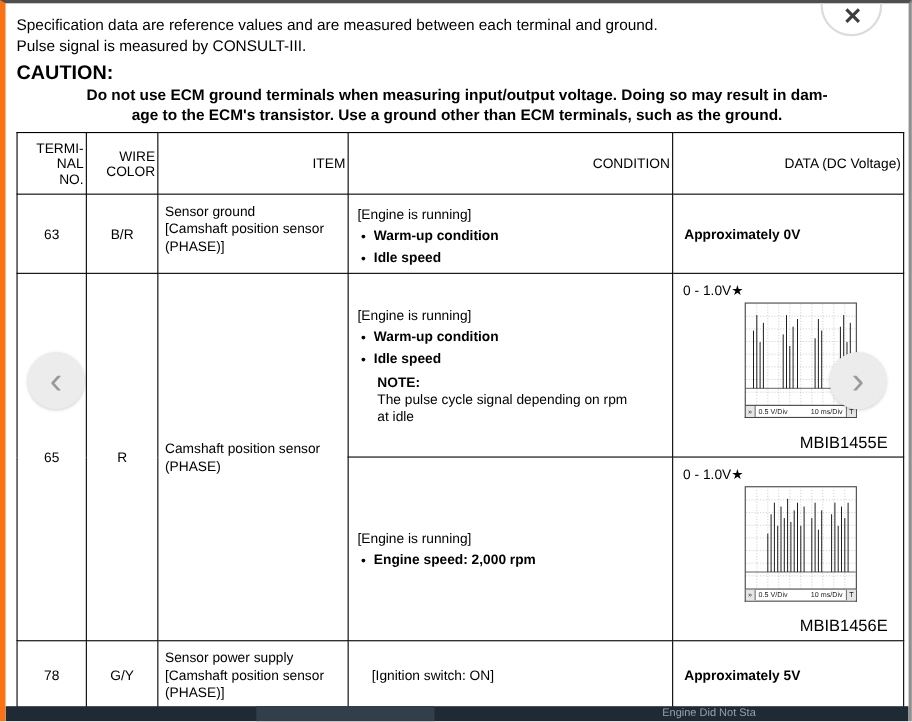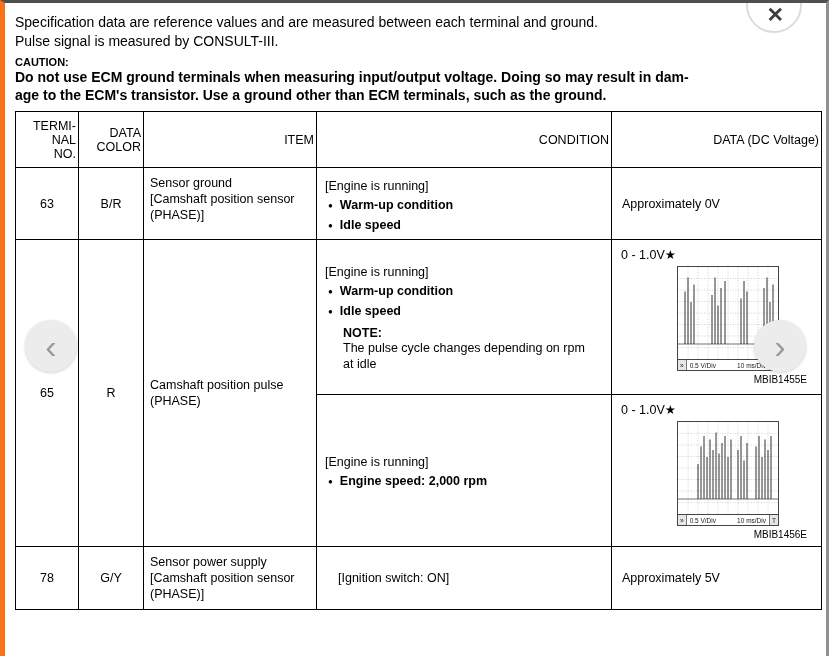--- a/index.html
+++ b/index.html
@@ -4,54 +4,54 @@
 <style>
   html,body { margin:0; padding:0; background:#fff; }
   .page {
     position:relative; width:829px; height:656px; box-sizing:border-box;
     background:#fff; overflow:hidden;
     border-top:3px solid #4f4f4f; border-left:5px solid #f97316; border-right:3px solid #8f8f8f;
     font-family:"Liberation Sans", sans-serif; color:#000;
   }
   .content { padding:8px 10px 0 8px; }
   .intro { font-size:14px; line-height:19px; white-space:pre-line; margin:2px 0 5px 2px; }
-  .caution-label { font-weight:bold; font-size:11px; margin:3px 0 0 2px; }
-  .caution-text { font-weight:bold; font-size:14px; line-height:18px; white-space:pre-line; margin:0 0 7px 2px; }
+  .caution-label { font-weight:bold; font-size:18px; margin:3px 0 0 2px; }
+  .caution-text { font-weight:bold; font-size:14px; line-height:18px; white-space:pre-line; margin:0 0 7px 2px;text-align:center; }
 
   table.spec { border-collapse:collapse; table-layout:fixed; width:806px; margin-left:2px; font-size:12.5px; }
   .spec th, .spec td { border:1px solid #000; }
   .spec th { font-weight:normal; text-align:right; vertical-align:middle; white-space:pre-line; padding:4px 2px; line-height:14px; }
   tr.rh-head { height:56px; }
   tr.rh70 { height:70px; } tr.rh155 { height:155px; } tr.rh152 { height:152px; } tr.rh55 { height:55px; }
 
   td.center { text-align:center; vertical-align:middle; }
   td.item { vertical-align:top; padding:7px 6px; white-space:pre-line; line-height:16px; }
   td.item-mid { vertical-align:middle; padding:4px 6px; white-space:pre-line; line-height:16px; }
   td.cond { vertical-align:middle; padding:6px 8px; }
   td.cond-top { vertical-align:top; padding-top:9px; }
-  td.data { vertical-align:middle; padding:6px 10px; }
+  td.data { vertical-align:middle; padding:6px 10px;font-weight:bold; }
   td.data-top { vertical-align:top; padding:4px 6px; }
 
   .cond-head { font-weight:normal; margin:2px 0 4px 0; }
   .bullet { font-weight:bold; margin:5px 0 0 3px; display:flex; }
   .bullet .dot { font-size:8px; margin-right:7px; line-height:15px; }
   .note { margin:7px 0 0 18px; }
   .note-label { font-weight:bold; }
   .note-text { white-space:pre-line; line-height:16px; }
 
   .value { margin:3px 0 2px 3px; }
   .scope-block { width:152px; margin:4px 8px 0 auto; }
   .scope-frame { width:102px; margin-left:22px; }
   svg.scope-grid { display:block; width:100px; height:92px; border:1px solid #444; background:#fff; }
   .scope-info { display:flex; align-items:center; width:100px; box-sizing:content-box; border:1px solid #444; border-top:none; height:10px; font-size:6.5px; color:#222; overflow:hidden; }
   .si-marker { padding:0 2px; border-right:1px solid #777; background:#e6e6e6; height:100%; display:flex; align-items:center; }
   .si-marker.right { border-right:none; border-left:1px solid #777; }
   .si-text { padding:0 3px; white-space:nowrap; }
   .si-text.time { margin-left:auto; }
-  .scope-caption { text-align:right; font-size:10px; margin-top:3px; }
+  .scope-caption { text-align:right; font-size:15px; margin-top:14px; }
 
   .footnote { font-size:12.5px; margin:9px 0 0 4px; }
 
   .nav-circle {
     position:absolute; top:317px; width:52px; height:52px; border-radius:50%;
     background:#ececec; box-shadow:0 1px 3px rgba(0,0,0,.18);
     display:flex; align-items:center; justify-content:center;
     font-size:34px; color:#9a9a9a; cursor:pointer; user-select:none; line-height:1;
   }
   .nav-prev { left:20px; } .nav-next { right:20px; }
@@ -81,21 +81,21 @@
           <col style="width:65px">
           <col style="width:173px">
           <col style="width:295px">
           <col style="width:210px">
       </colgroup>
       <tbody>
           <tr class="rh-head">
         <th>TERMI-
 NAL
 NO.</th>
-        <th>DATA
+        <th>WIRE
 COLOR</th>
         <th>ITEM</th>
         <th>CONDITION</th>
         <th>DATA (DC Voltage)</th>
       </tr>
 
       <tr class="rh70">
         <td class="center">63</td>
         <td class="center">B/R</td>
         <td class="item">Sensor ground
@@ -111,35 +111,35 @@
             <span class="dot">●</span>
             <span>Idle speed</span>
           </div>
         </td>
         <td class="data">Approximately 0V</td>
       </tr>
 
       <tr class="rh155">
         <td class="center" rowspan="2">65</td>
         <td class="center" rowspan="2">R</td>
-        <td class="item-mid" rowspan="2">Camshaft position pulse
+        <td class="item-mid" rowspan="2">Camshaft position sensor
 (PHASE)</td>
         <td class="cond">
           <div class="cond-head">[Engine is running]</div>
           <div class="bullet">
             <span class="dot">●</span>
             <span>Warm-up condition</span>
           </div>
           <div class="bullet">
             <span class="dot">●</span>
             <span>Idle speed</span>
           </div>
           <div class="note">
             <div class="note-label">NOTE:</div>
-            <div class="note-text">The pulse cycle changes depending on rpm
+            <div class="note-text">The pulse cycle signal depending on rpm
 at idle</div>
           </div>
         </td>
         <td class="data-top">
           <div class="value">0 - 1.0V★</div>
           <div class="scope-block">
             <div class="scope-frame">
               <svg class="scope-grid" viewBox="0 0 100 92">
                     <line x1="10" y1="0" x2="10" y2="92" stroke="#a8a8a8" stroke-width="0.5" stroke-dasharray="1 1.6"></line>
                     <line x1="20" y1="0" x2="20" y2="92" stroke="#a8a8a8" stroke-width="0.5" stroke-dasharray="1 1.6"></line>
@@ -270,13 +270,17 @@
 
   <div class="close-ring"></div>
   <div class="close-x">✕</div>
   <div class="nav-circle nav-prev">
     <span>‹</span>
   </div>
   <div class="nav-circle nav-next">
     <span>›</span>
   </div>
 
+  <div class="bottom-bar">
+    <div class="bottom-highlight"></div>
+    <div class="bottom-text">Engine Did Not Sta</div>
+  </div>
 </div>
 
 </body></html>

